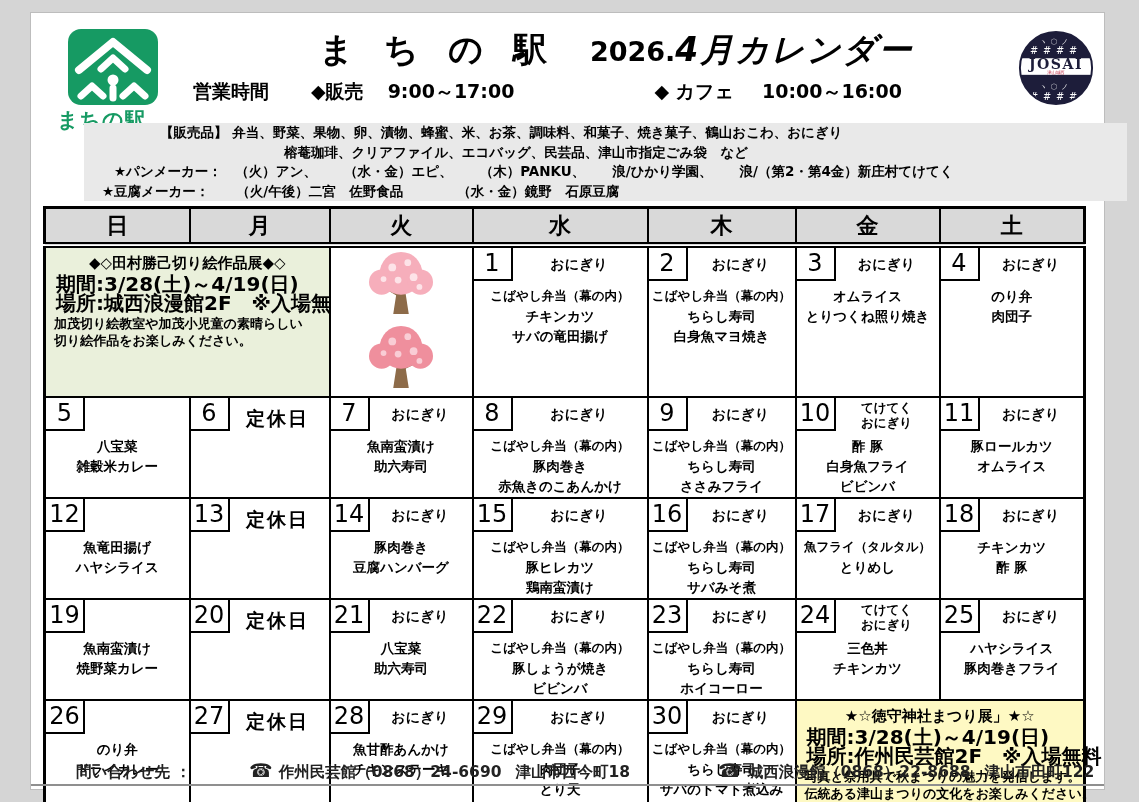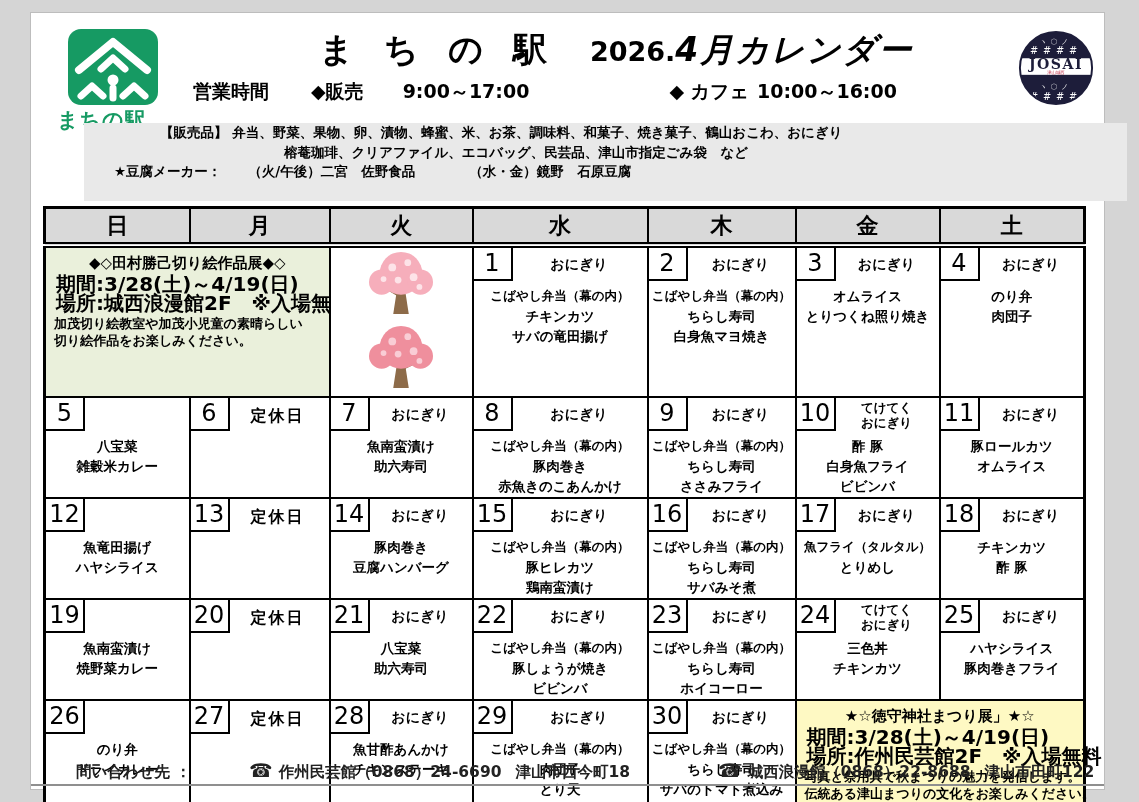--- a/index.html
+++ b/index.html
@@ -16,22 +16,22 @@
   .logo-wrap{position:absolute;left:26px;top:16px;width:112px;text-align:left;}
   .logo-square{width:90px;height:76px;margin:0 auto;display:block;}
   .logo-text{color:#169a63;font-weight:800;font-size:21px;letter-spacing:1px;margin-top:1px;}
   .title-block{position:absolute;left:288px;top:14px;white-space:nowrap;}
   .title-main{font-size:34px;font-weight:800;letter-spacing:9px;}
   .title-year{font-size:27px;font-weight:800;margin-left:34px;letter-spacing:0;}
   .title-month{font-size:33px;font-weight:800;letter-spacing:2px;font-style:italic;}
   .hours-row{position:absolute;left:162px;top:66px;white-space:nowrap;font-size:19px;font-weight:800;}
   .hours-label{margin-right:42px;}
   .sales-label{margin-right:24px;}
-  .sales-hours{margin-right:140px;margin-left:15px;}
-  .cafe-label{margin-right:8px;}
+  .sales-hours{margin-right:140px;}
+  .cafe-label{margin-right:28px;}
   .stamp-wrap{position:absolute;left:986px;top:16px;width:78px;height:78px;}
   
   .info-box{
     position:absolute;left:25px;top:110px;width:1043px;height:78px;
     background:#e9e9e9;font-size:13.5px;font-weight:700;line-height:19.5px;margin-left:28px;
   }
   .info-line{white-space:nowrap;}
   .info-line:nth-child(1){padding-left:76px;}
   .info-line:nth-child(2){padding-left:200px;}
   .info-line:nth-child(3){padding-left:30px;}
@@ -55,21 +55,21 @@
     border:2px solid #000;background:#fff;font-size:24px;line-height:31px;text-align:center;
   }
   td.closed .date-box{background:transparent;}
   .cell-label{
     position:absolute;top:8px;left:42px;right:4px;text-align:center;
     font-size:14px;font-weight:800;
   }
   .cell-label.two-line{top:2px;font-size:12.5px;line-height:1.2;}
   .closed-label{
     position:absolute;top:8px;left:44px;right:8px;text-align:center;
-    font-size:16px;font-weight:800;letter-spacing:2px;
+    font-size:19px;font-weight:800;letter-spacing:2px;
   }
   .menu{margin-top:38px;text-align:center;font-weight:700;font-size:13.5px;line-height:20px;}
   .menu-line{white-space:nowrap;}
   .menu-line.small{font-size:12.5px;}
   .ev-title{text-align:center;font-weight:800;font-size:15px;margin:6px 4px 2px;}
   .ev-line{font-size:20px;font-weight:700;line-height:19px;padding-left:10px;white-space:nowrap;}
   .ev-desc{font-size:13px;font-weight:700;line-height:16.5px;padding-left:8px;white-space:nowrap;}
   .ev-desc.first{margin-top:3px;}
   td.image-cell{text-align:center;vertical-align:middle;}
   td.image-cell svg{display:inline-block;margin:0 3px;}
@@ -124,20 +124,21 @@
       </g>
       <text x="40" y="41.5" text-anchor="middle" font-size="14.5" font-weight="bold" fill="#1d1d3a" letter-spacing="1.5" font-family="DejaVu Serif, Liberation Serif, serif">JOSAI</text>
       <text x="40" y="46.5" text-anchor="middle" font-size="4.5" fill="#c03048" font-family="DejaVu Sans, sans-serif">津山城西</text>
       <circle cx="40" cy="40" r="37" fill="none" stroke="#1d1d3a" stroke-width="2"></circle>
     </svg>
   </div>
 
   <div class="info-box">
     <div class="info-line">【販売品】 弁当、野菜、果物、卵、漬物、蜂蜜、米、お茶、調味料、和菓子、焼き菓子、鶴山おこわ、おにぎり</div>
     <div class="info-line">榕菴珈琲、クリアファイル、エコバッグ、民芸品、津山市指定ごみ袋　など</div>
+    <div class="info-line">★パンメーカー：　（火）アン、　　（水・金）エピ、　　（木）PANKU、　　浪/ひかり学園、　　浪/（第2・第4金）新庄村てけてく</div>
     <div class="info-line">★豆腐メーカー：　　（火/午後）二宮　佐野食品　　　　（水・金）鏡野　石原豆腐</div>
   </div>
 
   <div class="calendar-wrap">
     <table class="cal">
       <colgroup>
         <col style="width:145px">
           <col style="width:140px">
           <col style="width:143px">
         <col style="width:175px">

